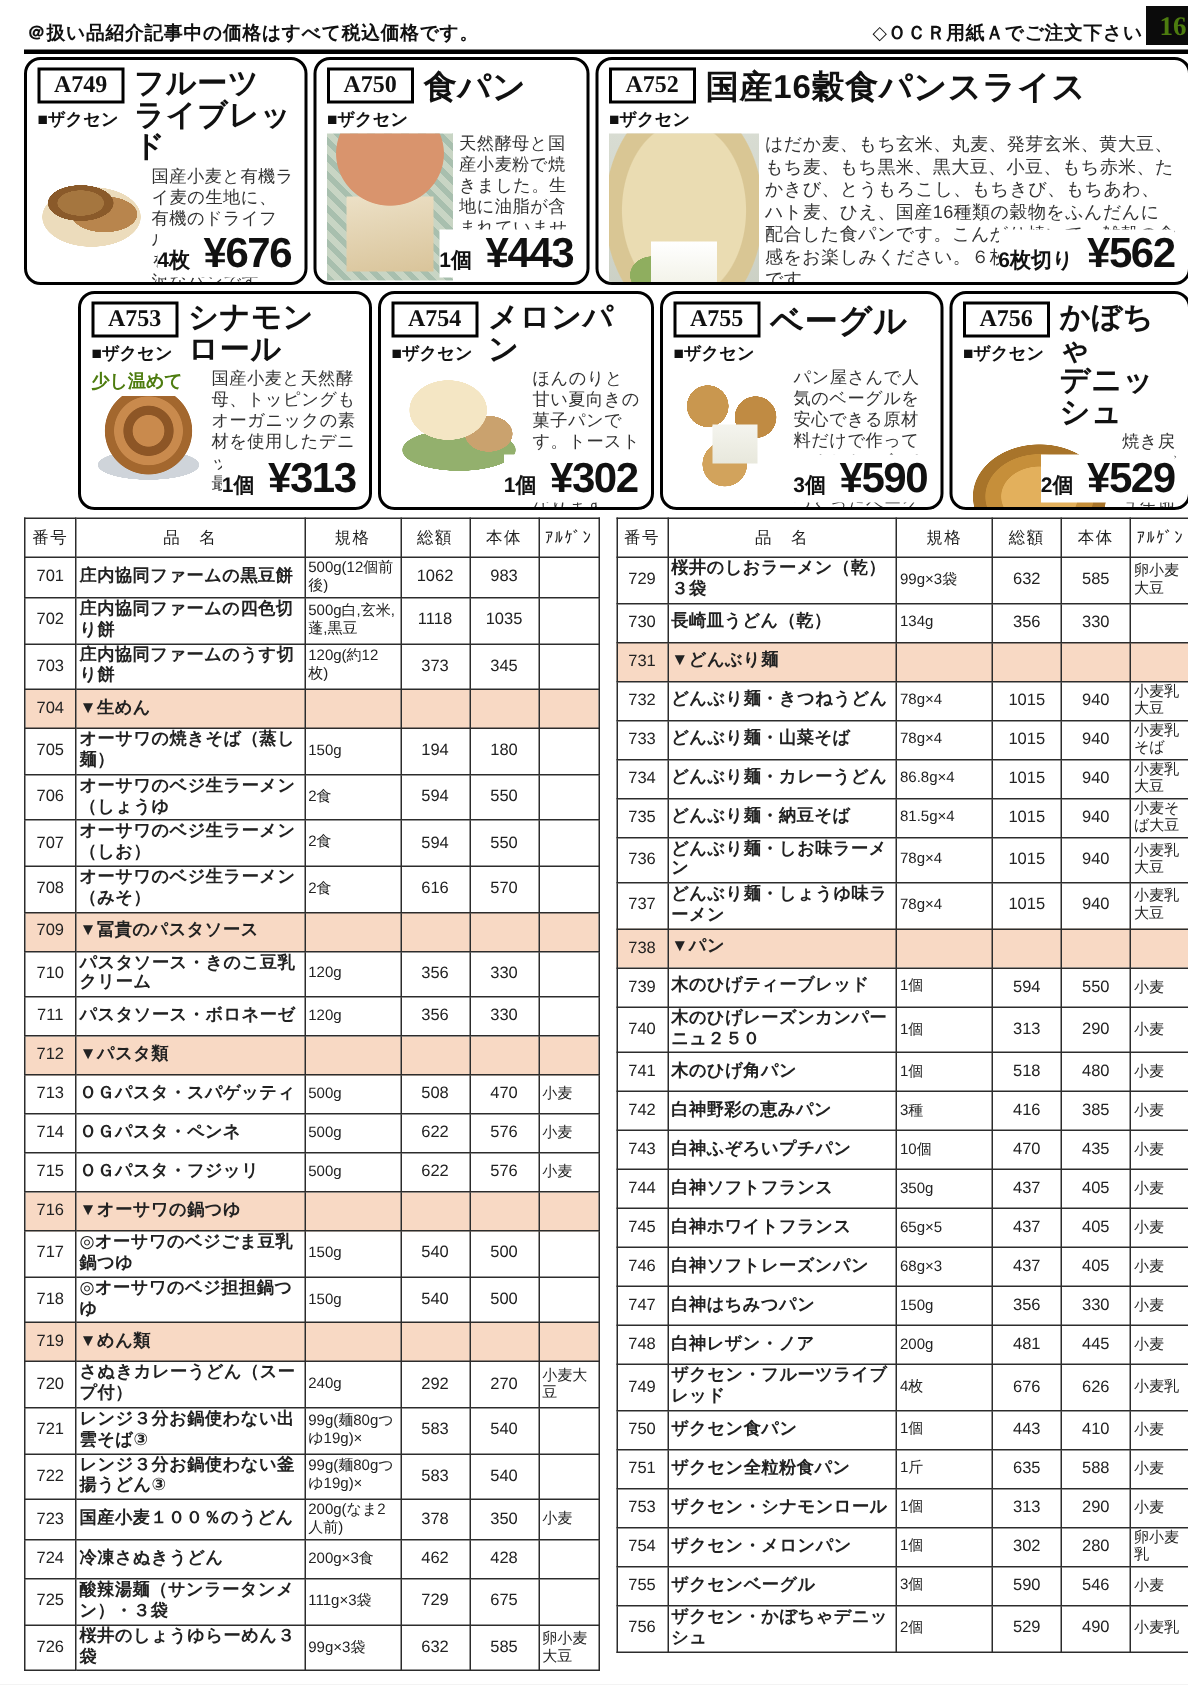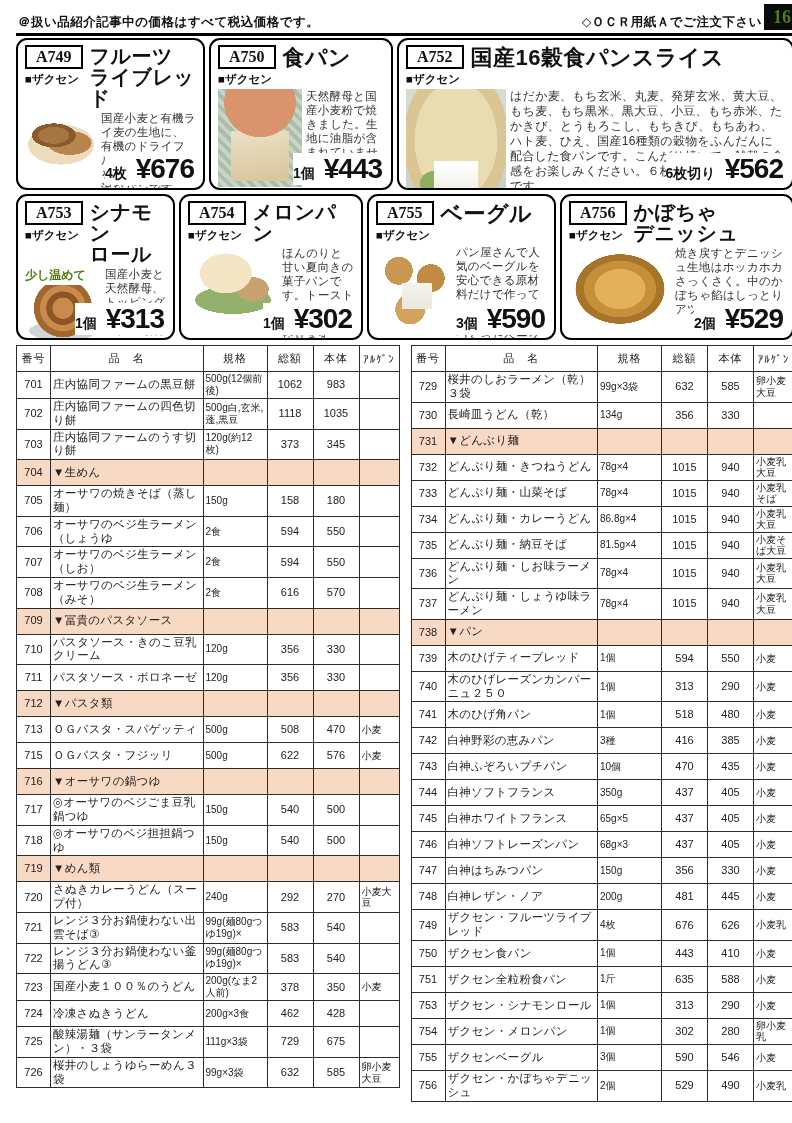--- a/index.html
+++ b/index.html
@@ -12,21 +12,21 @@
   .pagenum{position:absolute;right:-2px;top:-8px;width:36px;height:26px;background:#0b0b0b;color:#4d7c0f;
            font-family:"Liberation Serif","DejaVu Serif",serif;font-weight:700;font-size:18px;
            text-align:center;line-height:26px;}
   
   .cards-row{position:absolute;left:16px;right:18px;display:flex;gap:4px;}
   #cards-row1{top:38px;height:152px;}
   #cards-row2{top:194px;height:146px;}
   .card{box-sizing:border-box;position:relative;border:2.5px solid #000;border-radius:11px;
         background:#fff;padding:5px 7px 4px 7px;display:flex;flex-direction:column;overflow:hidden;}
   .card-A749{width:189px;} .card-A750{width:184px;} .card-A752{flex:1;}
-  .card-A753{width:159px;} .card-A754{width:184px;} .card-A755{width:189px;} .card-A756{flex:1;}
+  .card-A753{width:196px;margin-left:36px;} .card-A754{width:184px;} .card-A755{width:189px;} .card-A756{flex:1;}
   .card-head{display:flex;gap:7px;align-items:flex-start;}
   .head-left{display:flex;flex-direction:column;flex:none;}
   .code{border:2px solid #000;font-family:"Liberation Serif","DejaVu Serif",serif;font-weight:700;
         font-size:16px;line-height:20px;padding:0 9px;align-self:flex-start;}
   .maker{font-weight:700;font-size:11.5px;margin-top:3px;white-space:nowrap;}
   .title{font-weight:800;font-size:20px;line-height:1.05;white-space:pre-line;letter-spacing:0.5px;margin-top:1px;}
   .card-A750 .title,.card-A755 .title{font-size:22px;}
   .card-A752 .title{font-size:22px;}
   .card-body{display:flex;flex:1;margin-top:2px;min-height:0;}
   .body-left{flex:none;display:flex;flex-direction:column;margin-right:4px;}
@@ -66,21 +66,21 @@
   .photo-A756{width:102px;height:86px;background:
     radial-gradient(ellipse 46px 36px at 50% 50%, #e3b05c 0 55%, #c68f3a 56% 78%, #a8742a 79% 96%, transparent 97%);}
   
   .tables{position:absolute;left:16px;right:18px;top:345px;display:flex;gap:11px;align-items:flex-start;}
   .ptable{border-collapse:collapse;table-layout:fixed;flex:1;width:50%;background:#fff;}
   .ptable col.c-no{width:34px;} .ptable col.c-spec{width:64px;}
   .ptable col.c-total{width:46px;} .ptable col.c-body{width:46px;} .ptable col.c-alg{width:40px;}
   .ptable th{border:1px solid #2c2c2c;font-size:11px;font-weight:400;color:#222;padding:5px 0;letter-spacing:1px;}
   .ptable td{border:1px solid #2c2c2c;font-size:11px;color:#222;padding:1px 2px;line-height:1.2;height:23px;vertical-align:middle;word-break:break-all;}
   .ptable td.num{text-align:center;}
-  .ptable td.name{font-size:11.5px;letter-spacing:0.3px;}
+  .ptable td.name{font-size:11.5px;letter-spacing:0.3px;font-weight:bold;}
   .ptable td.spec{font-size:10px;}
   .ptable td.val{text-align:center;}
   .ptable td.alg{font-size:10px;line-height:1.15;}
   .ptable tr.cat td{background:#f8d9c4;}
 </style>
 </head>
 <body>
 
 <div class="page">
 
@@ -282,21 +282,21 @@
             <td class="name">▼生めん</td>
             <td class="spec"></td>
             <td class="val"></td>
             <td class="val"></td>
             <td class="alg"></td>
           </tr>
           <tr>
             <td class="num">705</td>
             <td class="name">オーサワの焼きそば（蒸し麺）</td>
             <td class="spec">150g</td>
-            <td class="val">158</td>
+            <td class="val">194</td>
             <td class="val">180</td>
             <td class="alg"></td>
           </tr>
           <tr>
             <td class="num">706</td>
             <td class="name">オーサワのベジ生ラーメン（しょうゆ</td>
             <td class="spec">2食</td>
             <td class="val">594</td>
             <td class="val">550</td>
             <td class="alg"></td>
@@ -348,20 +348,28 @@
             <td class="val"></td>
             <td class="val"></td>
             <td class="alg"></td>
           </tr>
           <tr>
             <td class="num">713</td>
             <td class="name">ＯＧパスタ・スパゲッティ</td>
             <td class="spec">500g</td>
             <td class="val">508</td>
             <td class="val">470</td>
+            <td class="alg">小麦</td>
+          </tr>
+          <tr>
+            <td class="num">714</td>
+            <td class="name">ＯＧパスタ・ペンネ</td>
+            <td class="spec">500g</td>
+            <td class="val">622</td>
+            <td class="val">576</td>
             <td class="alg">小麦</td>
           </tr>
           <tr>
             <td class="num">715</td>
             <td class="name">ＯＧパスタ・フジッリ</td>
             <td class="spec">500g</td>
             <td class="val">622</td>
             <td class="val">576</td>
             <td class="alg">小麦</td>
           </tr>

